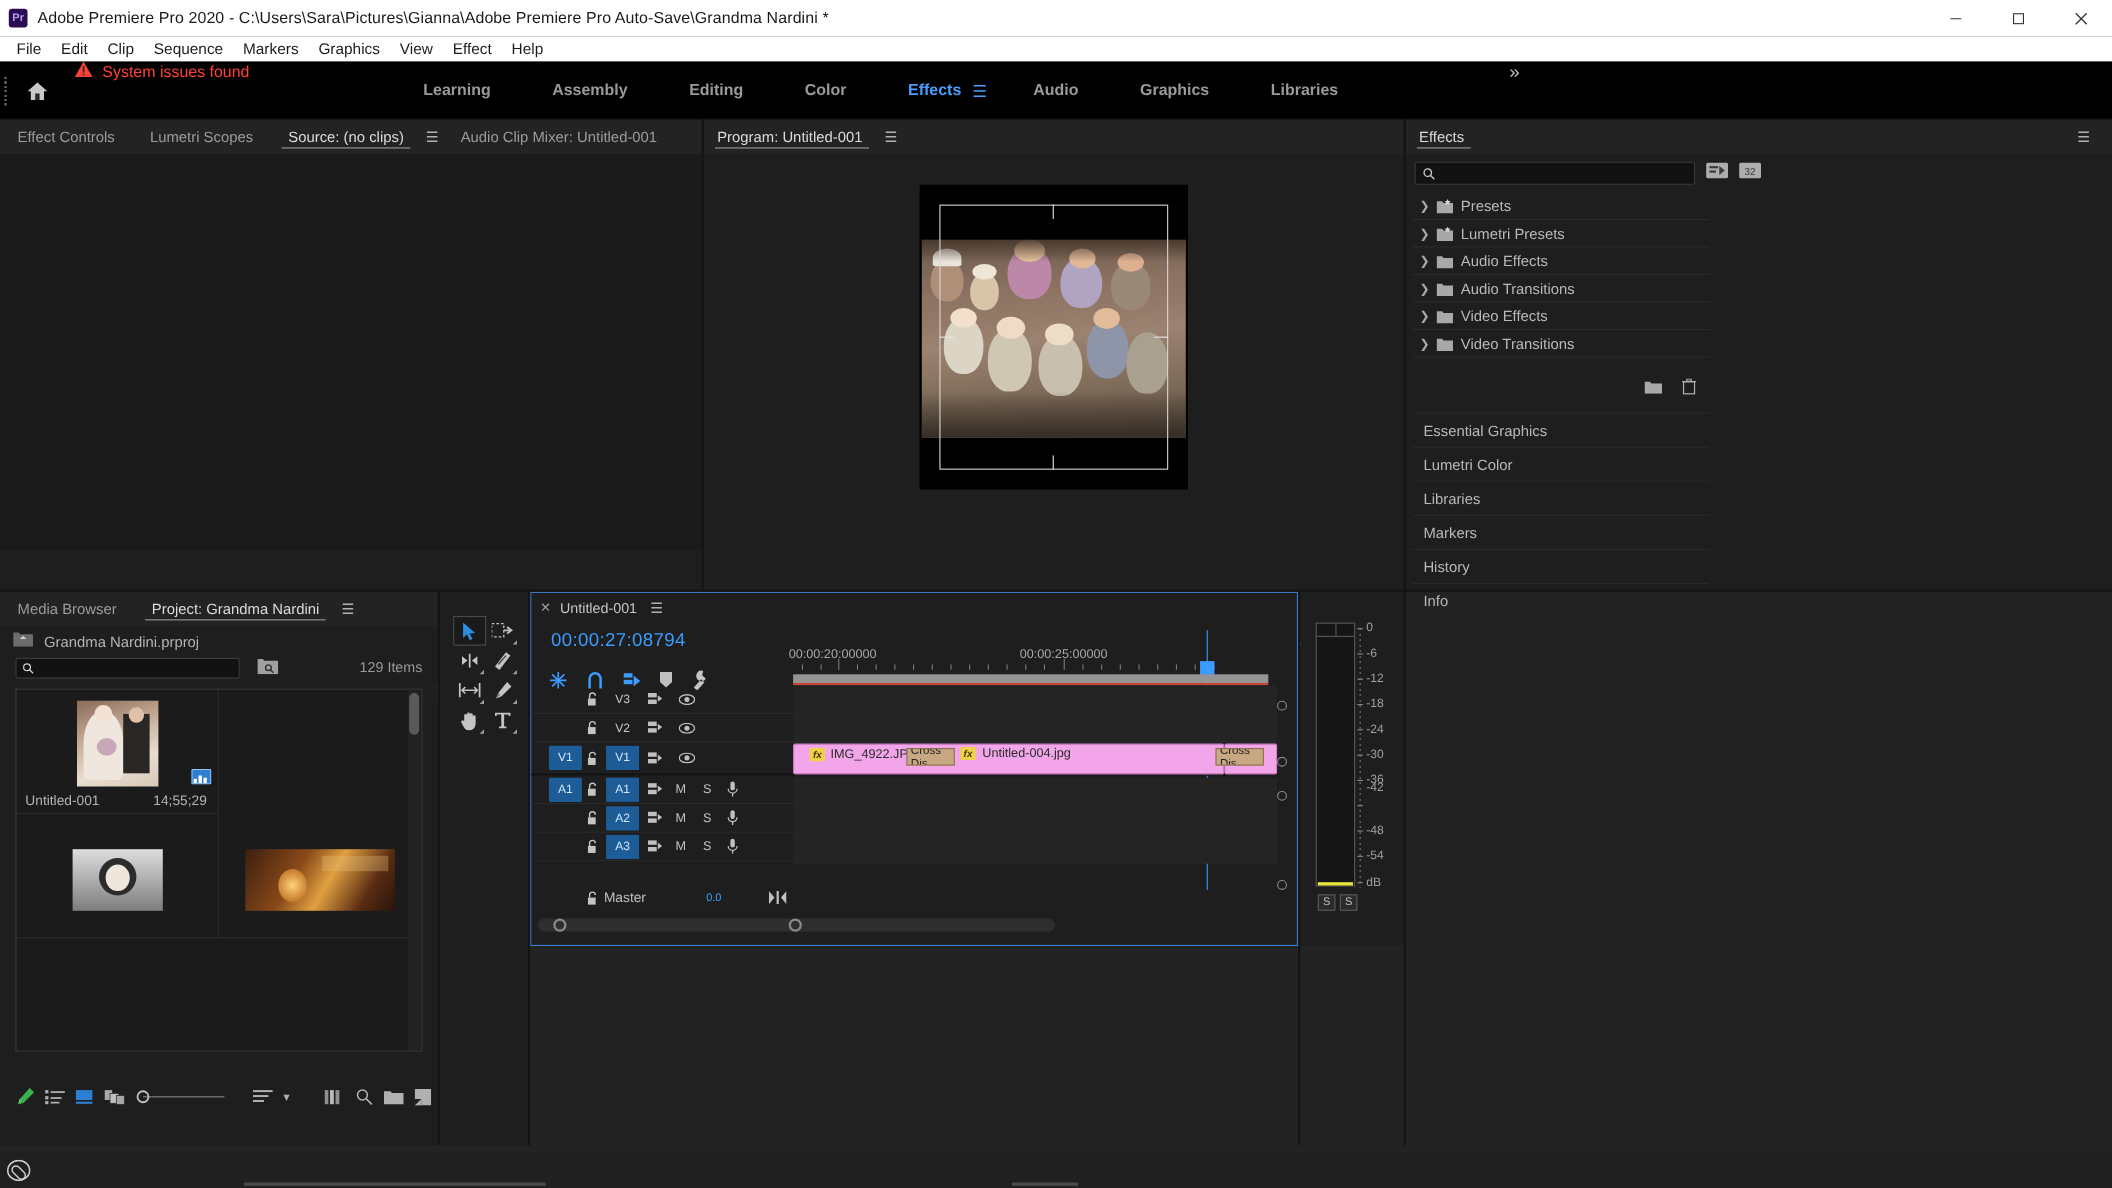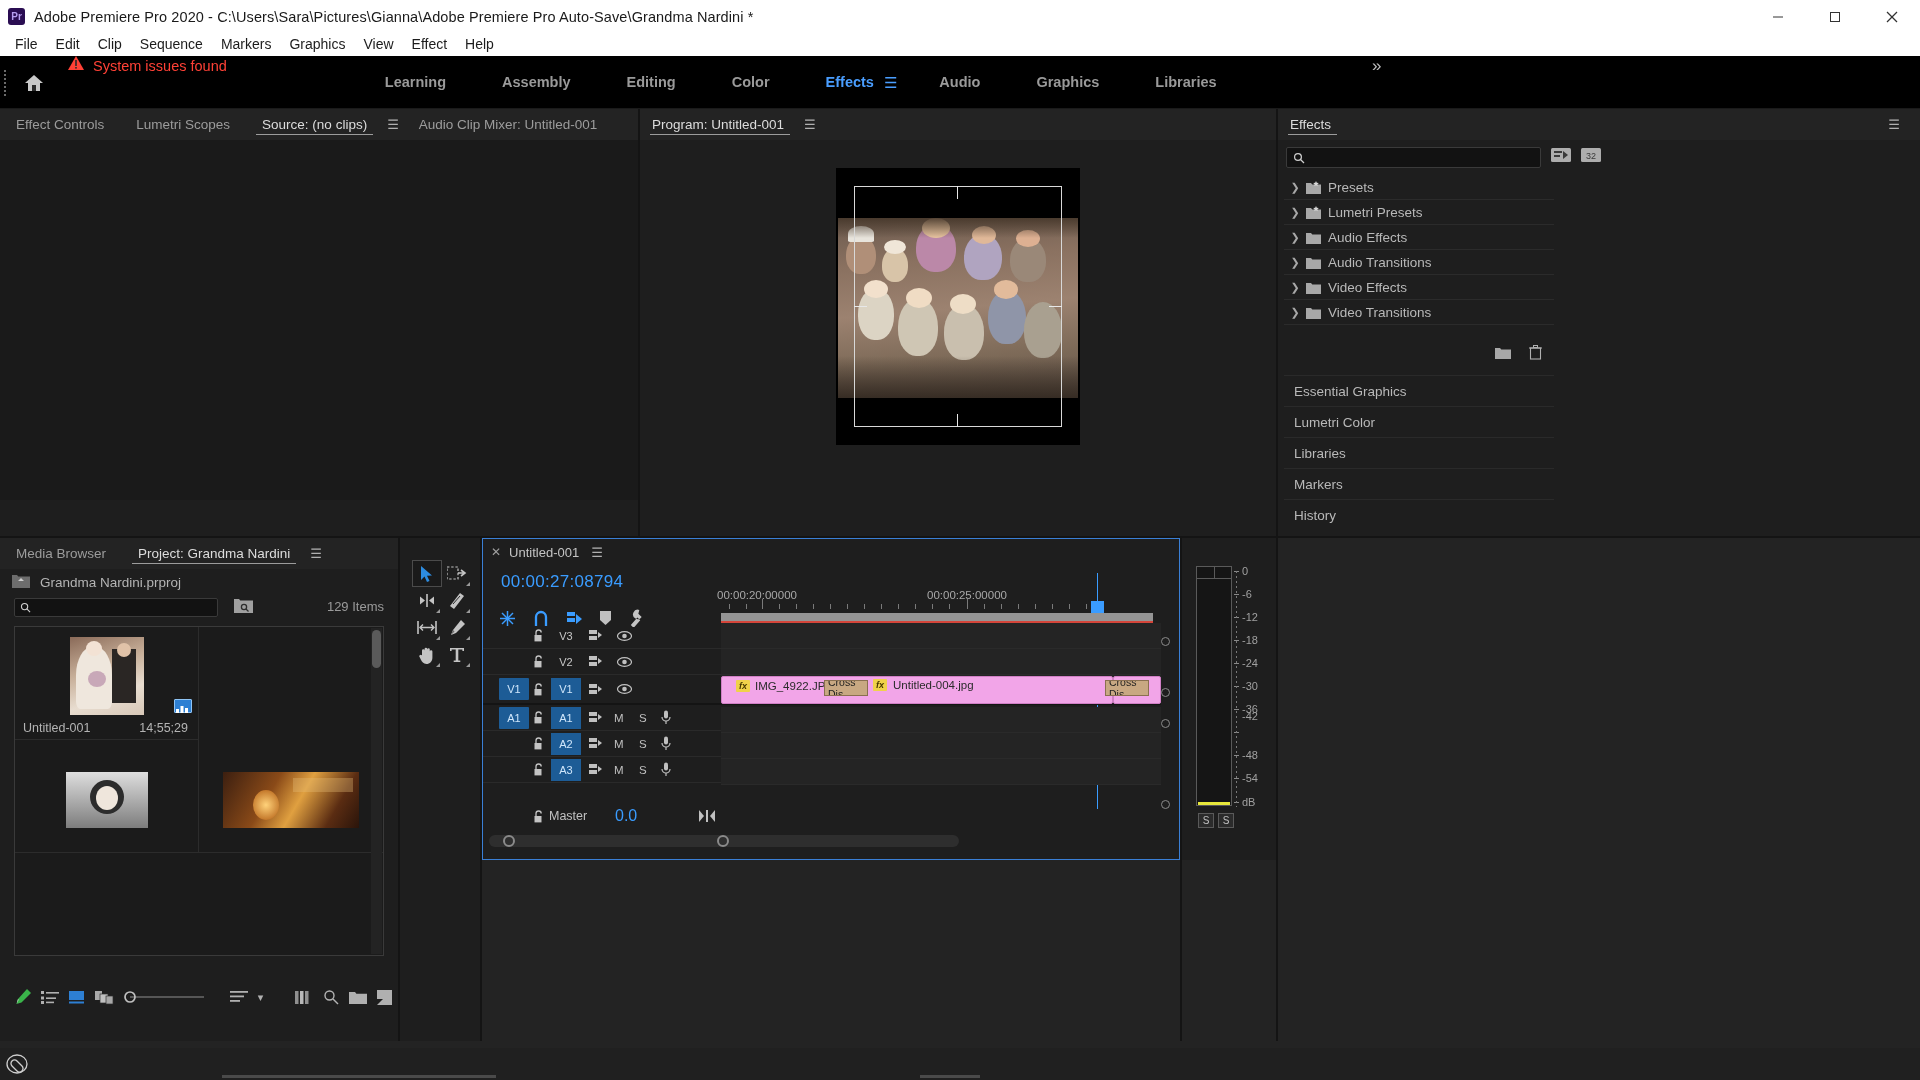--- a/index.html
+++ b/index.html
@@ -549,20 +549,21 @@
           </svg>
       </span>
     </div>
 
     <div class="collapsed-list">
       <div class="coll-row">Essential Graphics</div>
       <div class="coll-row">Lumetri Color</div>
       <div class="coll-row">Libraries</div>
       <div class="coll-row">Markers</div>
       <div class="coll-row">History</div>
+      <div class="coll-row">Info</div>
     </div>
   </div>
 
   <div class="panel" id="project-panel">
     <div class="panel-tabs">
       <div class="ptab">Media Browser</div>
       <div class="ptab active">Project: Grandma Nardini</div>
       <div class="hamb">☰</div>
     </div>
 
@@ -997,21 +998,21 @@
     </div>
 
     <div class="master-row" style="bottom:30px">
       <span class="ico" style="position:absolute;left:50px">
         <svg width="11" height="13" viewBox="0 0 11 13">
             <path d="M3 6 V3.6 a2.6 2.6 0 0 1 5.2 0" fill="none" stroke="#c4c4c4" stroke-width="1.3"></path>
             <rect x="1.5" y="6" width="7" height="6.4" fill="#c4c4c4"></rect>
           </svg>
       </span>
       <span style="position:absolute;left:66px;font-size:12.5px;color:#c0c0c0">Master</span>
-      <span style="position:absolute;left:132px;font-size:16px;color:#3a9cff">0.0</span>
+      <span style="position:absolute;left:159px;font-size:10px;color:#3a9cff">0.0</span>
       <span class="ico" style="position:absolute;left:216px">
         <svg width="16" height="12" viewBox="0 0 16 12">
             <path d="M0 0 L5 6 L0 12z" fill="#c0c0c0"></path>
             <path d="M16 0 L11 6 L16 12z" fill="#c0c0c0"></path>
             <rect x="7" y="0" width="2" height="12" fill="#c0c0c0"></rect>
           </svg>
       </span>
     </div>
 
     <div class="tl-canvas">

